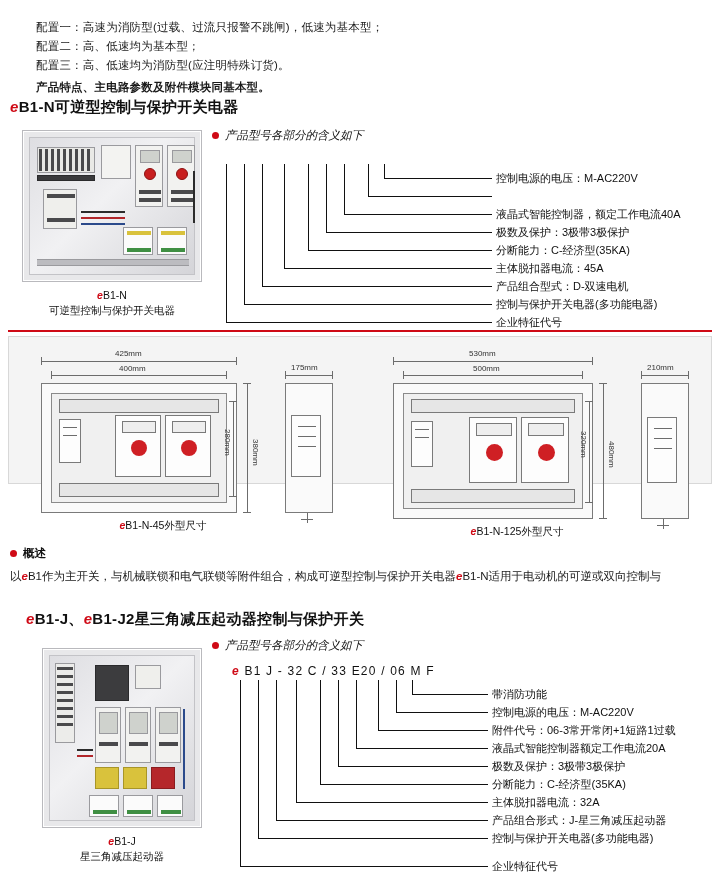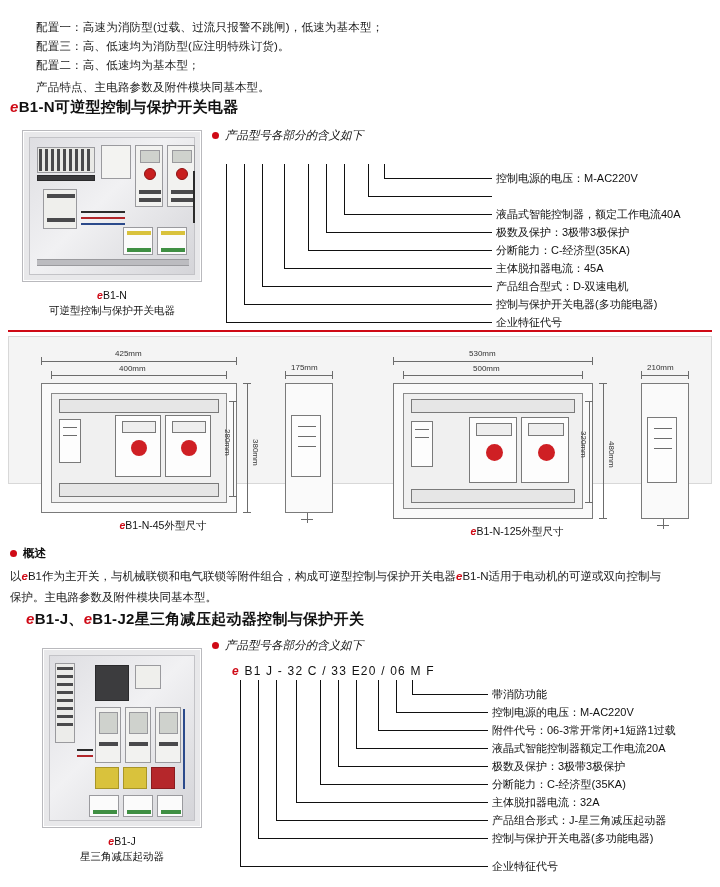--- a/index.html
+++ b/index.html
@@ -10,21 +10,21 @@
     font-family: "Liberation Sans", sans-serif;
     color: #1a1a1a;
     position: relative;
     overflow: hidden;
   }
   .page { position: relative; width: 720px; height: 887px; }
 
   
   .config-block { position:absolute; left:36px; top:18px; width:660px; }
   .config-line { font-size:11.5px; line-height:19px; color:#1a1a1a; letter-spacing:0.2px; }
-  .config-line.pt { margin-top:3px; }
+  .config-line.pt { margin-top:3px;font-weight:bold; }
 
   
   .sect-head { position:absolute; font-size:15px; font-weight:bold; color:#111; letter-spacing:0.3px; }
   .sect-head .e { color:#cf0a16; font-style:italic; font-weight:bold; }
   .sect-head .cm { color:#111; }
 
   
   .bullet-row { position:absolute; display:flex; align-items:center; gap:6px; }
   .bullet { width:7px; height:7px; border-radius:50%; background:#cf0a16; flex:0 0 auto; }
   .bullet-text { font-size:11.5px; font-weight:normal; font-style:italic; color:#111; }
@@ -84,22 +84,22 @@
   .para { position:absolute; font-size:11.5px; line-height:21px; color:#1a1a1a; }
   .para .e { color:#cf0a16; font-style:italic; font-weight:bold; }
 </style>
 </head>
 <body>
 
 <div class="page">
 
   <div class="config-block">
     <div class="config-line">配置一：高速为消防型(过载、过流只报警不跳闸)，低速为基本型；</div>
+    <div class="config-line">配置二：高、低速均为基本型；</div>
     <div class="config-line">配置三：高、低速均为消防型(应注明特殊订货)。</div>
-    <div class="config-line">配置二：高、低速均为基本型；</div>
     <div class="config-line pt">产品特点、主电路参数及附件模块同基本型。</div>
   </div>
 
   <div class="sect-head" style="left:10px; top:98px;">
     <span class="e">e</span><span class="cm">B1-N可逆型控制与保护开关电器</span>
   </div>
 
   <div class="photo" style="left:22px; top:130px; width:180px; height:152px;">
     <div class="plate"></div>
 
@@ -316,21 +316,20 @@
       </div>
     </div>
   </div>
 
   <div class="bullet-row" style="left:10px; top:546px;">
     <span class="bullet"></span>
     <span class="bullet-text normal">概述</span>
   </div>
   <div class="para" style="left:10px; top:566px; width:700px;">
     <span>以</span><span class="e">e</span><span>B1作为主开关，与机械联锁和电气联锁等附件组合，构成可逆型控制与保护开关电器</span><span class="e">e</span><span>B1-N适用于电动机的可逆或双向控制与</span>
-    <div>保护。主电路参数及附件模块同基本型。</div>
   </div>
 
   <div class="sect-head" style="left:26px; top:610px;">
     <span class="e">e</span><span>B1-J、</span><span class="e">e</span><span>B1-J2星三角减压起动器控制与保护开关</span>
   </div>
 
   <div class="photo" style="left:42px; top:648px; width:160px; height:180px;">
     <div class="plate"></div>
 
     <div class="dev" style="left:12px; top:14px; width:20px; height:80px; background:#ececea;"></div>

